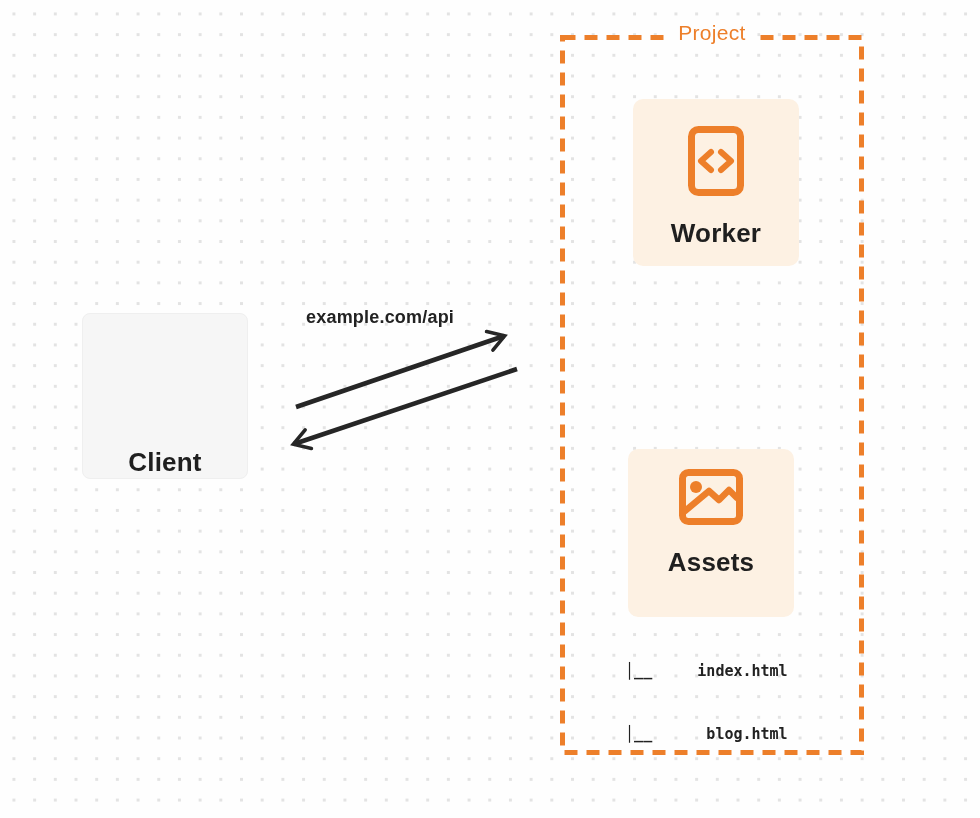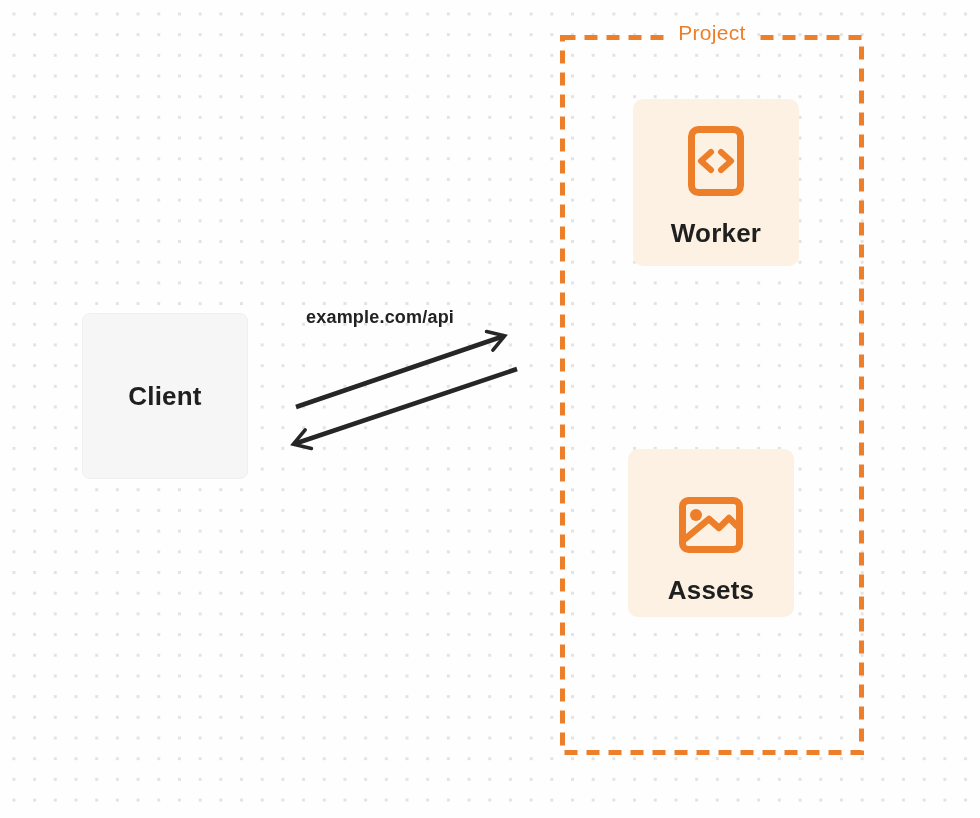--- a/index.html
+++ b/index.html
@@ -11,21 +11,21 @@
     background-image:radial-gradient(circle, #E3E3E3 1.7px, rgba(227,227,227,0) 1.9px);
     background-size:20.7px 20.7px;
     background-position:3.6px 3.6px;
     font-family:"Liberation Sans","DejaVu Sans",sans-serif;
     color:#1F1F1F;
   }
   .arrows{position:absolute;left:0;top:0;pointer-events:none;}
   .client-box{
     position:absolute;left:82px;top:313px;width:166px;height:166px;
     background:#F6F6F6;border:1px solid #EFEFEF;border-radius:8px;
-    display:flex;align-items:center;justify-content:center;
+    display:flex;align-items:flex-end;justify-content:center;
     box-sizing:border-box;
   }
   .node-label{font-size:26px;font-weight:bold;color:#1F1F1F;letter-spacing:.2px;}
   .conn-label{
     position:absolute;left:306px;top:288px;
     font-size:18px;font-weight:bold;color:#222222;letter-spacing:.2px;margin-top:19px;
   }
   .project{position:absolute;left:560px;top:35px;width:304px;height:720px;}
   .project-border{position:absolute;left:0;top:0;}
   .project-label{
@@ -34,21 +34,21 @@
     font-size:21px;font-weight:normal;color:#ED7F2A;letter-spacing:.3px;
     white-space:nowrap;
   }
   .card{
     position:absolute;width:166px;
     background:#FDF1E3;border-radius:10px;
     display:flex;flex-direction:column;align-items:center;
     box-sizing:border-box;
   }
   .card.worker{left:73px;top:64px;height:167px;padding-top:27px;}
-  .card.assets{left:68px;top:414px;height:168px;padding-top:48px;}
+  .card.assets{left:68px;top:414px;height:168px;padding-top:20px;}
   .card .node-label{margin-top:22px;}
   .tree{
     position:absolute;left:38px;top:584px;
     font-family:"DejaVu Sans Mono","Liberation Mono",monospace;
     font-size:15px;font-weight:bold;line-height:21px;color:#222222;
     white-space:pre;
   }
 </style>
 </head>
 <body>
@@ -90,17 +90,19 @@
     <div class="card assets">
       <svg width="64" height="56" viewBox="0 0 64 56">
         <rect x="3.5" y="3.5" width="57" height="49" rx="6" fill="none" stroke="#ED7F2A" stroke-width="7"></rect>
         <circle cx="17" cy="18" r="6" fill="#ED7F2A"></circle>
         <path d="M6,42 L30,22 L40,31 L50,21 L58,29" fill="none" stroke="#ED7F2A" stroke-width="6.5" stroke-linecap="round" stroke-linejoin="round"></path>
       </svg>
       <div class="node-label">Assets</div>
     </div>
 
     <div class="tree">
+      <div>   │__     index.html</div>
+      <div>   │__      blog.html</div>
       
     </div>
   </div>
 
 </div>
 
 </body></html>

